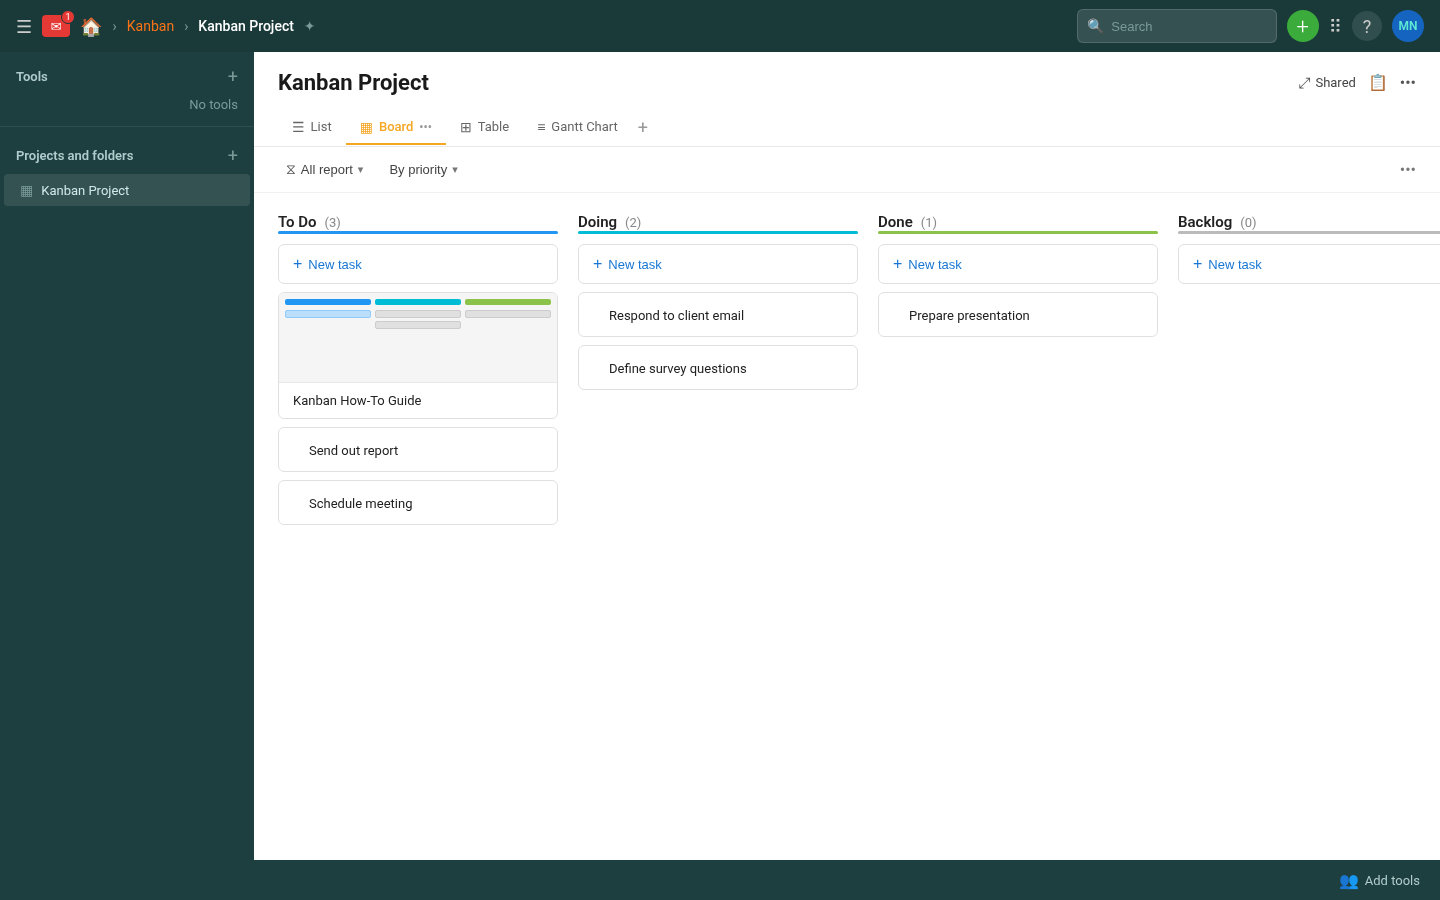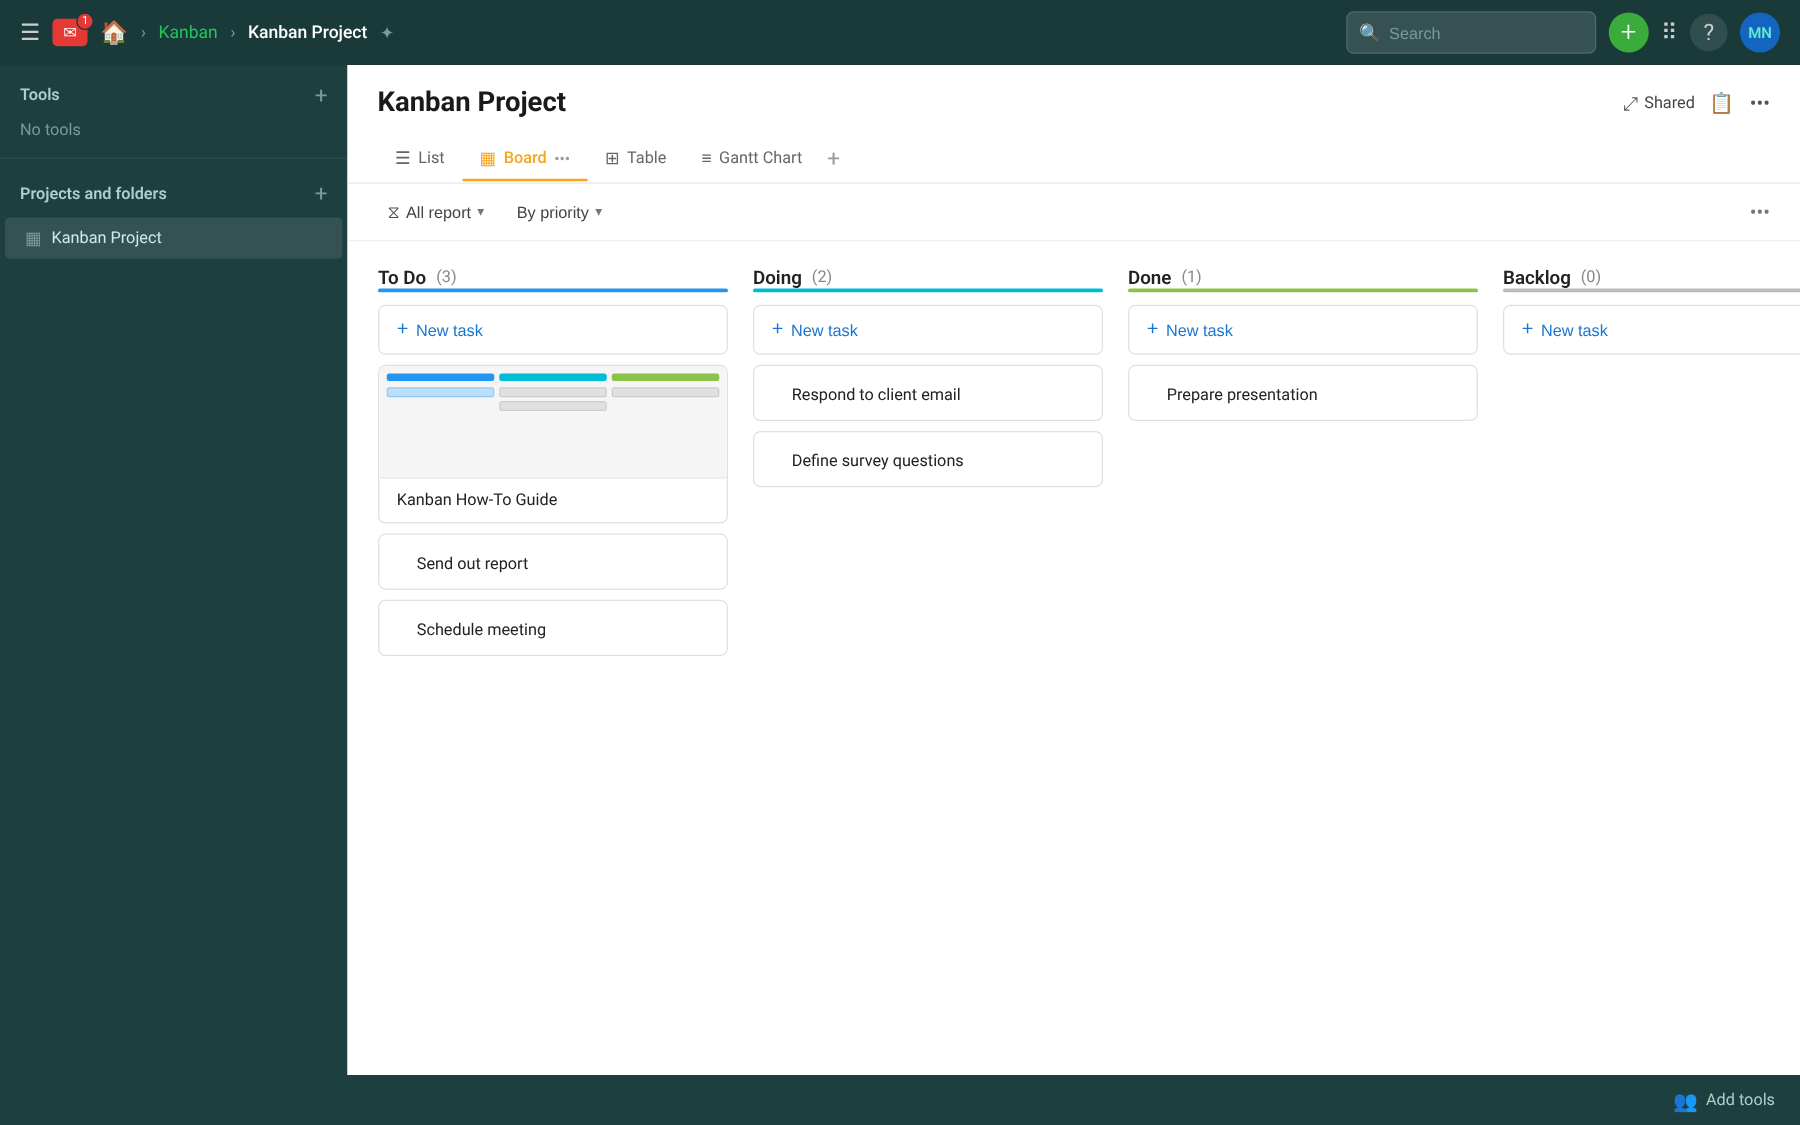--- a/index.html
+++ b/index.html
@@ -16,21 +16,21 @@
       flex-shrink: 0;
     }
     .navbar-left { display: flex; align-items: center; gap: 10px; flex: 1; }
     .hamburger-icon { color: #ccc; cursor: pointer; font-size: 18px; }
     .mail-badge { position: relative; display: inline-flex; }
     .mail-icon-wrap { background: #e53935; border-radius: 4px; width: 28px; height: 22px; display: flex; align-items: center; justify-content: center; }
     .mail-icon { color: white; font-size: 13px; }
     .badge { position: absolute; top: -5px; right: -5px; background: #e53935; color: white; border-radius: 50%; width: 14px; height: 14px; font-size: 9px; display: flex; align-items: center; justify-content: center; border: 1px solid #1a3a3a; }
     .home-icon { color: #ccc; font-size: 18px; cursor: pointer; }
     .breadcrumb-sep { color: #7a9a9a; font-size: 14px; }
-    .breadcrumb-item { color: #22c55e; font-size: 14px; cursor: pointer; }
+    .breadcrumb-item { color: #f97316; font-size: 14px; cursor: pointer; }
     .breadcrumb-item.active { color: white; font-weight: 500; }
     .pin-icon { color: #7a9a9a; font-size: 14px; cursor: pointer; }
 
     .navbar-right { display: flex; align-items: center; gap: 10px; }
     .search-box {
       background: rgba(255,255,255,0.12);
       border: 1px solid rgba(255,255,255,0.15);
       border-radius: 6px;
       height: 34px;
       width: 200px;
@@ -46,26 +46,27 @@
     .grid-icon { color: #ccc; font-size: 18px; cursor: pointer; }
     .help-icon { color: #ccc; font-size: 18px; cursor: pointer; background: rgba(255,255,255,0.1); border-radius: 50%; width: 30px; height: 30px; display: flex; align-items: center; justify-content: center; }
     .avatar { background: #1565c0; border-radius: 50%; width: 32px; height: 32px; display: flex; align-items: center; justify-content: center; color: #5eead4; font-size: 12px; font-weight: 600; cursor: pointer; }
 
     
     .main-wrap { display: flex; flex: 1; overflow: hidden; }
 
     
     .sidebar {
       background: #1e3f3f;
-      width: 278px;
+      width: 254px;
       flex-shrink: 0;
       display: flex;
       flex-direction: column;
       overflow-y: auto;
       padding: 0;
+      text-align: right;
     }
     .sidebar-section-header {
       display: flex;
       align-items: center;
       justify-content: space-between;
       padding: 14px 16px 8px;
     }
     .sidebar-section-title { color: #b0cccc; font-size: 13px; font-weight: 600; }
     .sidebar-add { color: #7a9a9a; cursor: pointer; font-size: 18px; }
     .sidebar-no-tools { color: #7a9a9a; font-size: 13px; padding: 2px 16px 14px; }

